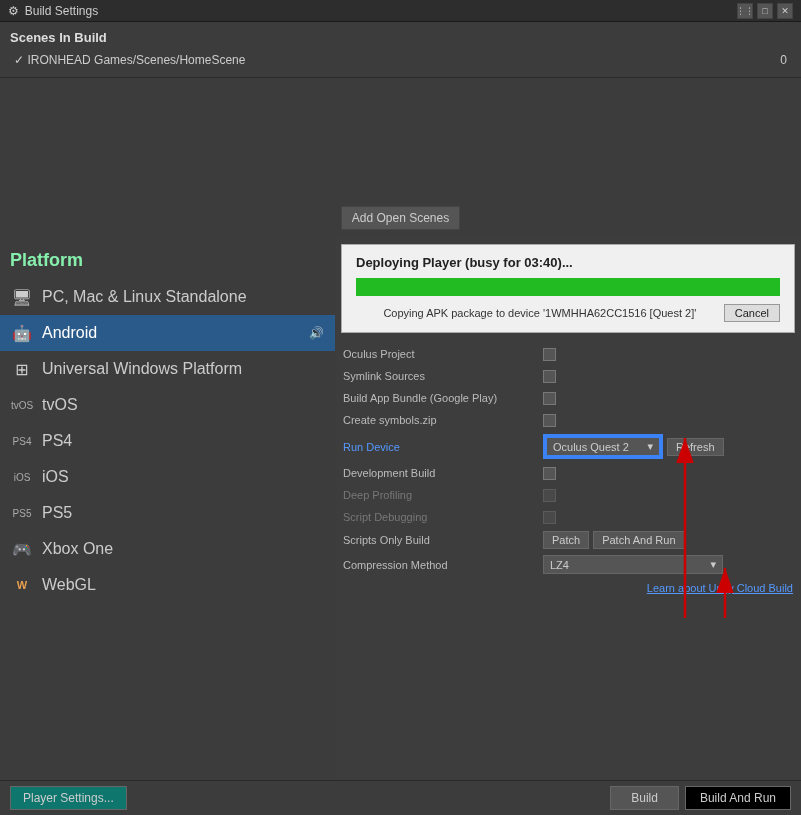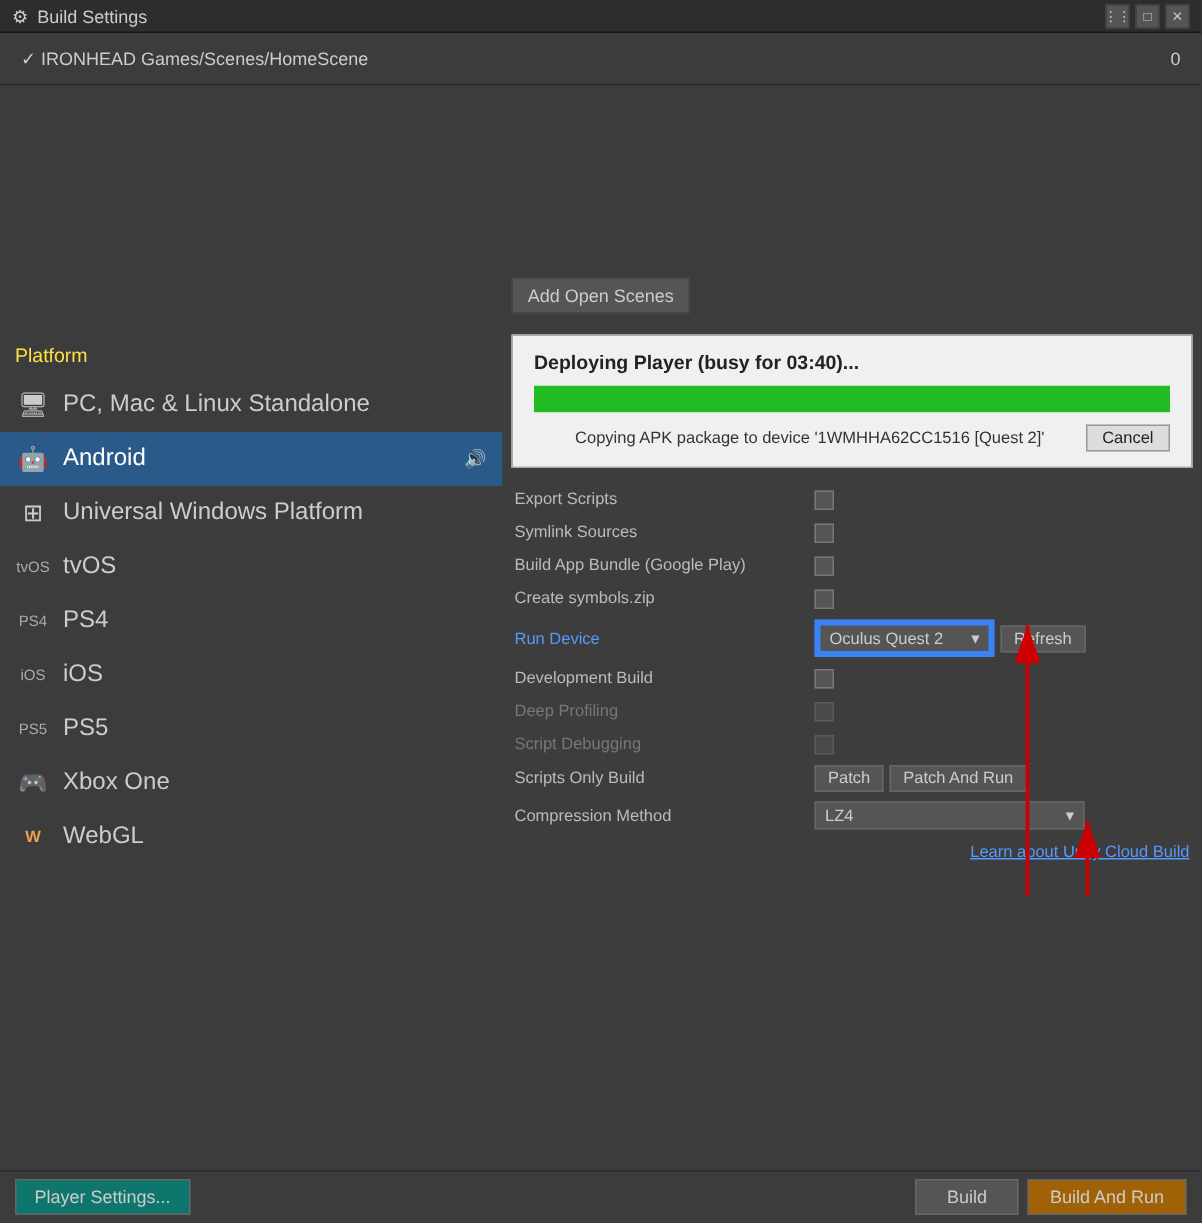--- a/index.html
+++ b/index.html
@@ -93,23 +93,23 @@
     }
 
     
     .platform-sidebar {
       width: 335px;
       background: #3c3c3c;
       padding: 8px 0;
       flex-shrink: 0;
     }
     .platform-title {
-      font-size: 13px;
-      font-weight: normal;
-      color: #fde047;
+      font-size: 18px;
+      font-weight: bold;
+      color: #86efac;
       padding: 4px 10px 8px;
     }
     .platform-item {
       display: flex;
       align-items: center;
       padding: 6px 10px;
       cursor: pointer;
       color: #ccc;
       gap: 8px;
     }
@@ -303,21 +303,21 @@
     }
     .build-btn {
       background: #555;
       border: 1px solid #666;
       color: #ccc;
       padding: 4px 20px;
       font-size: 12px;
       cursor: pointer;
     }
     .build-run-btn {
-      background: #a16207;
+      background: #000000;
       border: 1px solid #666;
       color: #ccc;
       padding: 4px 14px;
       font-size: 12px;
       cursor: pointer;
       text-align: right;
     }
 
     
     .learn-link {
@@ -352,20 +352,21 @@
     <span>Build Settings</span>
   </div>
   <div class="title-bar-controls">
     <div class="title-bar-btn">⋮⋮</div>
     <div class="title-bar-btn">□</div>
     <div class="title-bar-btn">✕</div>
   </div>
 </div>
 
 <div class="scenes-section">
+  <div class="scenes-title">Scenes In Build</div>
   <div class="scene-item">
     <span>✓ IRONHEAD Games/Scenes/HomeScene</span>
     <span>0</span>
   </div>
 </div>
 
 <div class="add-scenes-bar">
   <button class="add-scenes-btn">Add Open Scenes</button>
 </div>
 
@@ -430,21 +431,21 @@
       </div>
       <div class="deploying-status-row">
         <span class="deploying-status-text">Copying APK package to device '1WMHHA62CC1516 [Quest 2]'</span>
         <button class="cancel-btn">Cancel</button>
       </div>
     </div>
 
     <div class="settings-rows">
 
       <div class="settings-row">
-        <span class="settings-row-label">Export Scripts</span>
+        <span class="settings-row-label">Oculus Project</span>
         <div class="settings-row-control">
           <span class="checkbox"></span>
         </div>
       </div>
 
       <div class="settings-row">
         <span class="settings-row-label">Symlink Sources</span>
         <div class="settings-row-control">
           <span class="checkbox"></span>
         </div>

